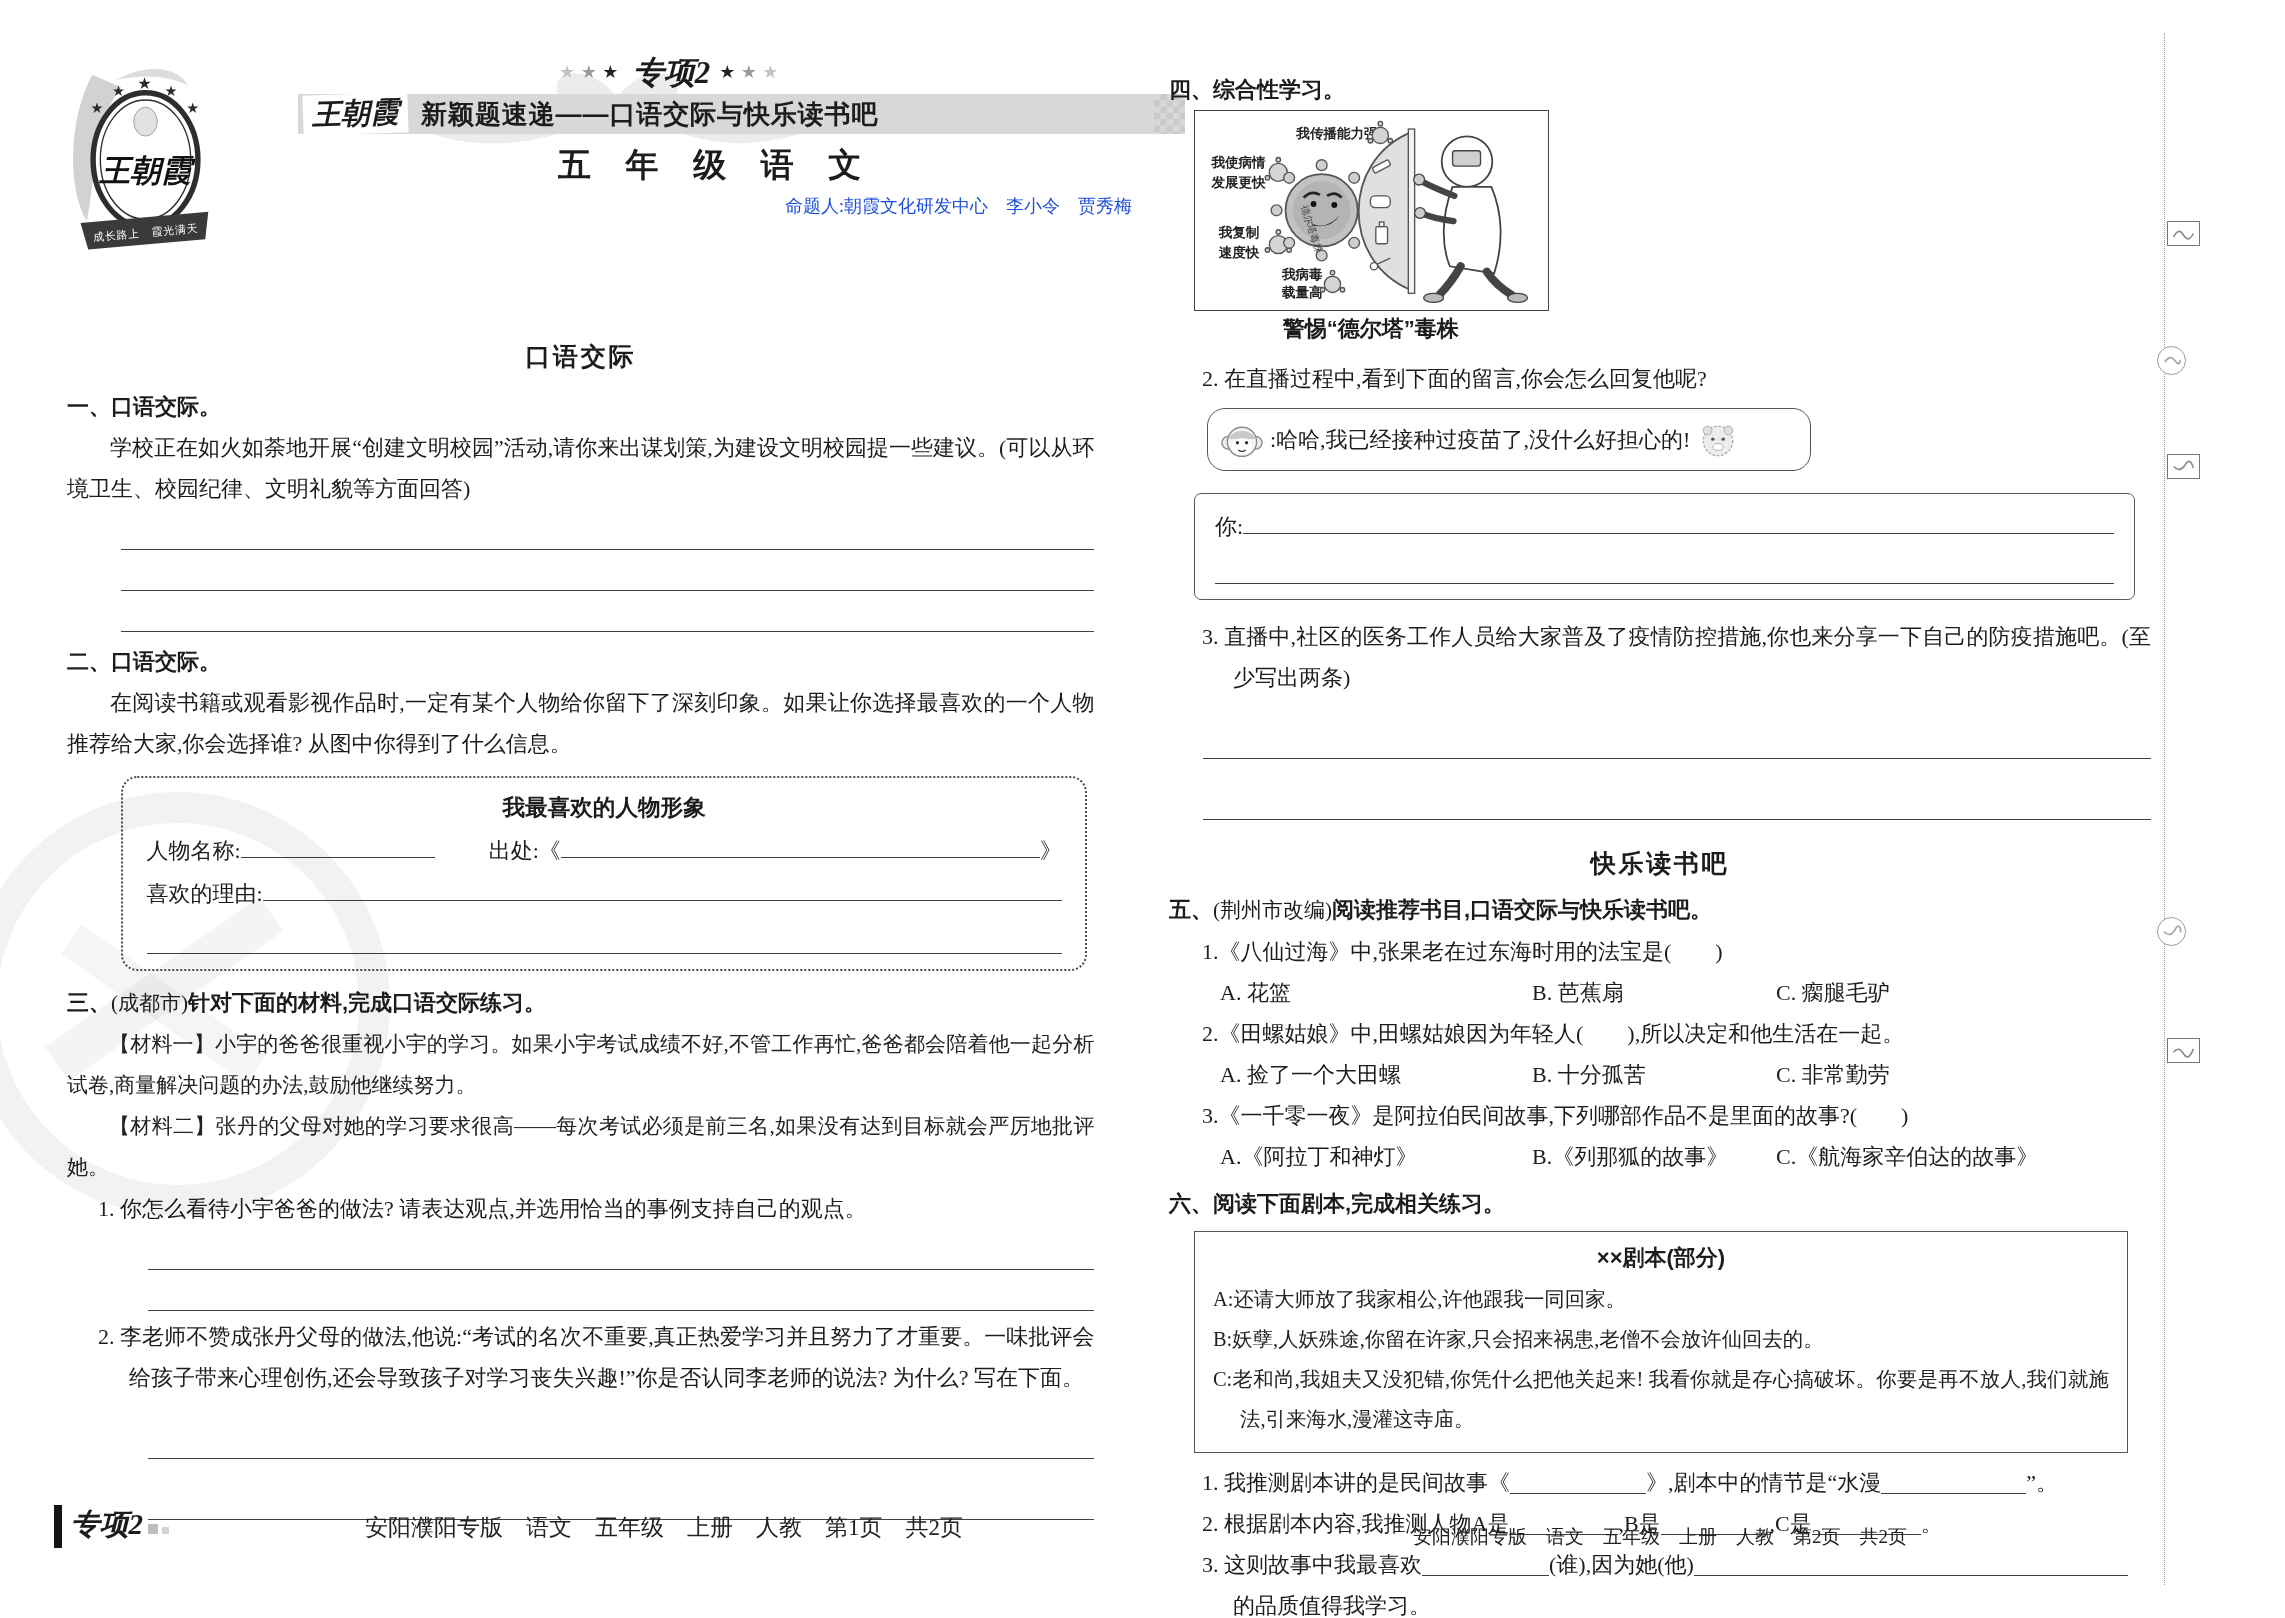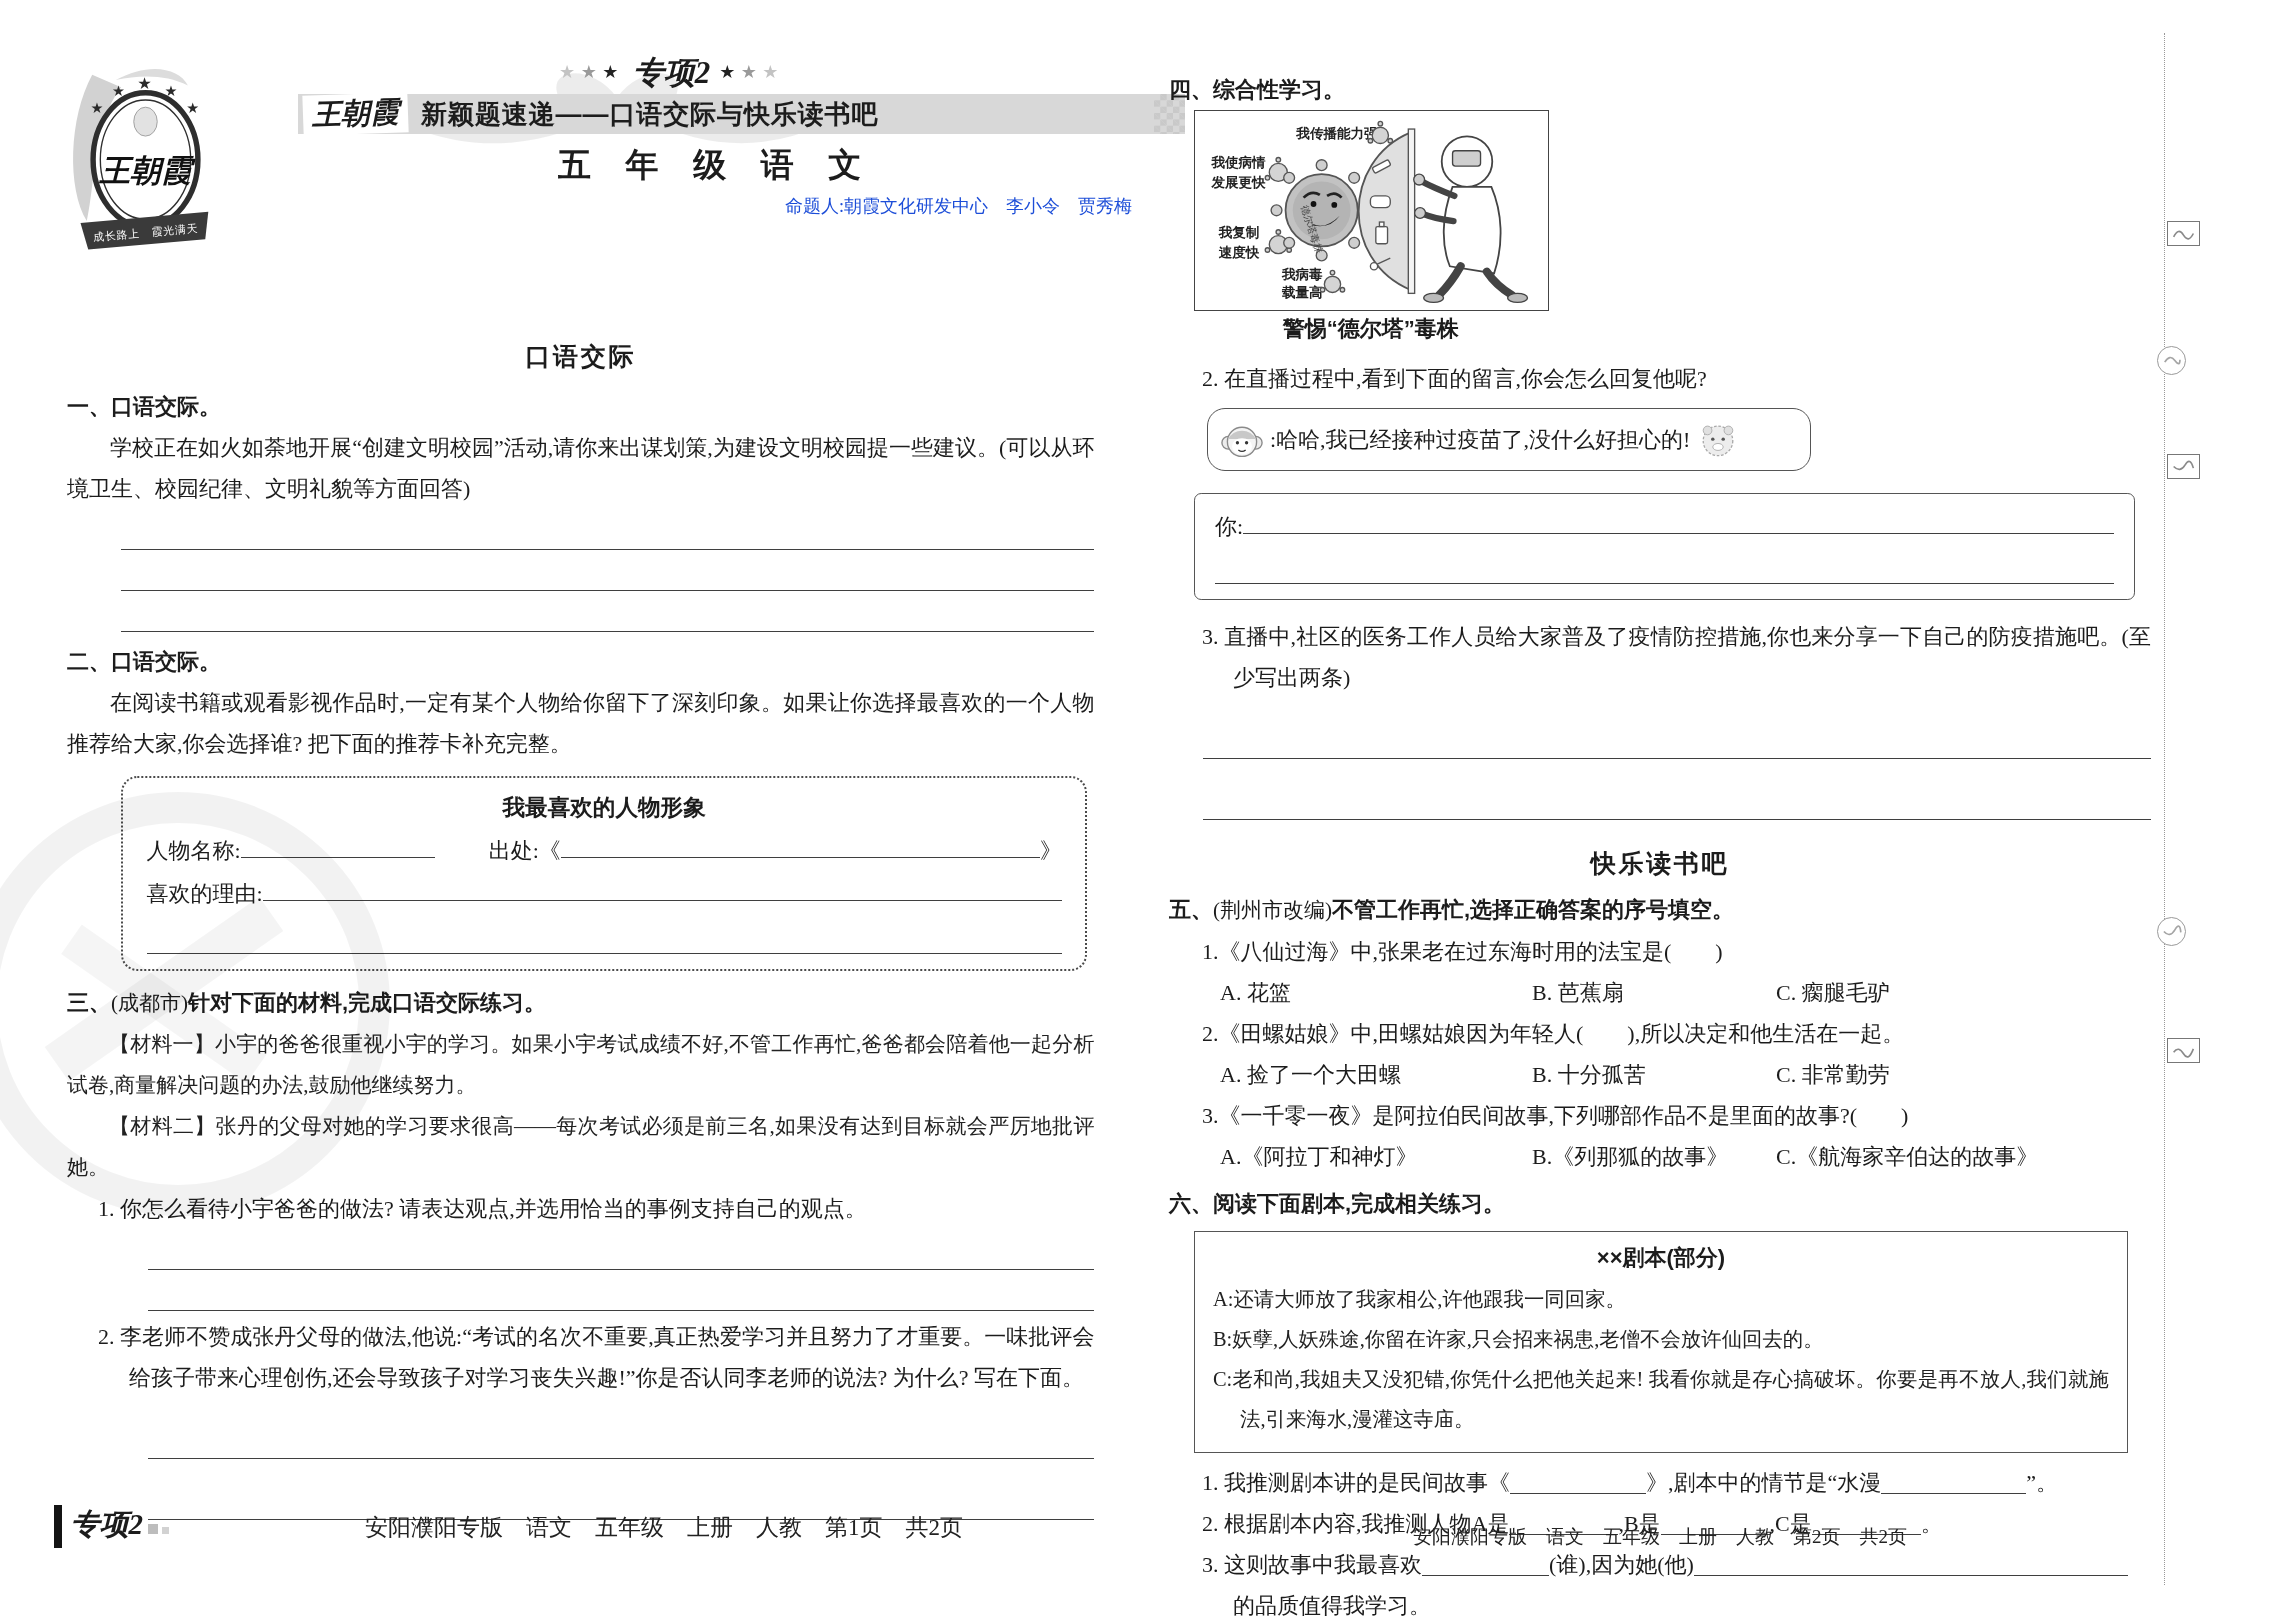--- a/index.html
+++ b/index.html
@@ -160,21 +160,21 @@
 
     <h3 class="sec-h" style="margin-top:109px;">口语交际</h3>
 
     <p class="btitle" style="margin-top:12.7px;">一、口语交际。</p>
     <p class="para">学校正在如火如荼地开展“创建文明校园”活动,请你来出谋划策,为建设文明校园提一些建议。(可以从环境卫生、校园纪律、文明礼貌等方面回答)</p>
     <div class="line" style="margin-left:54px;"></div>
     <div class="line" style="margin-left:54px;"></div>
     <div class="line" style="margin-left:54px;"></div>
 
     <p class="btitle" style="margin-top:9px;">二、口语交际。</p>
-    <p class="para">在阅读书籍或观看影视作品时,一定有某个人物给你留下了深刻印象。如果让你选择最喜欢的一个人物推荐给大家,你会选择谁? 把下面的推荐卡补充完整。</p>
+    <p class="para">在阅读书籍或观看影视作品时,一定有某个人物给你留下了深刻印象。如果让你选择最喜欢的一个人物推荐给大家,你会选择谁? 从图中你得到了什么信息。</p>
 
     <div class="card">
       <div class="card-title">我最喜欢的人物形象</div>
       <div class="card-row">
         <span class="lbl">人物名称:</span>
         <span class="blank" style="width:194px;"></span>
         <span class="sp"></span>
         <span class="lbl">出处:《</span>
         <span class="blank grow"></span>
         <span class="lbl">》</span>
@@ -333,21 +333,21 @@
       </div>
       <div class="reply-line"></div>
     </div>
 
     <p class="hang" style="margin-left:33px;margin-top:16.3px;">3. 直播中,社区的医务工作人员给大家普及了疫情防控措施,你也来分享一下自己的防疫措施吧。(至少写出两条)</p>
     <div class="line tall" style="margin-left:34px;"></div>
     <div class="line tall" style="margin-left:34px;"></div>
 
     <h3 class="sec-h" style="margin-top:27px;">快乐读书吧</h3>
 
-    <p class="btitle" style="margin-top:9px;"><span>五、</span><span class="tag">(荆州市改编)</span><span>不管工作再忙,选择正确答案的序号填空。</span></p>
+    <p class="btitle" style="margin-top:9px;"><span>五、</span><span class="tag">(荆州市改编)</span><span>阅读推荐书目,口语交际与快乐读书吧。</span></p>
 
     <p class="hang" style="margin-left:33px;">1.《八仙过海》中,张果老在过东海时用的法宝是(　　)</p>
     <div class="opts">
       <span>A. 花篮</span>
       <span>B. 芭蕉扇</span>
       <span>C. 瘸腿毛驴</span>
     </div>
 
     <p class="hang" style="margin-left:33px;">2.《田螺姑娘》中,田螺姑娘因为年轻人(　　),所以决定和他生活在一起。</p>
     <div class="opts">

